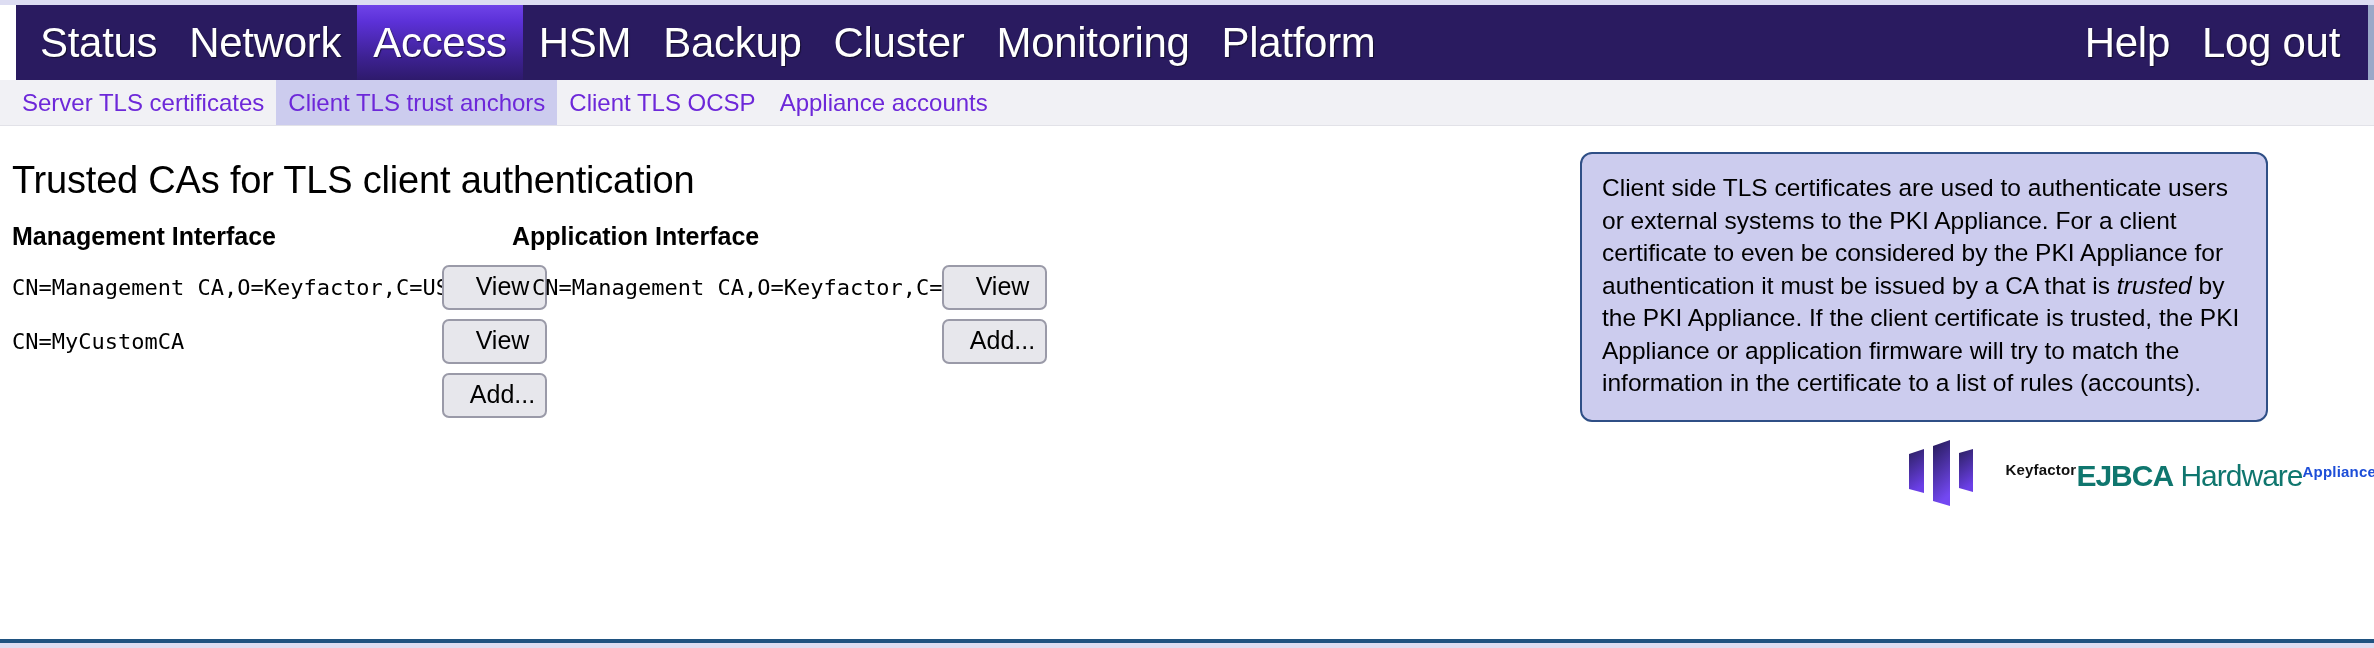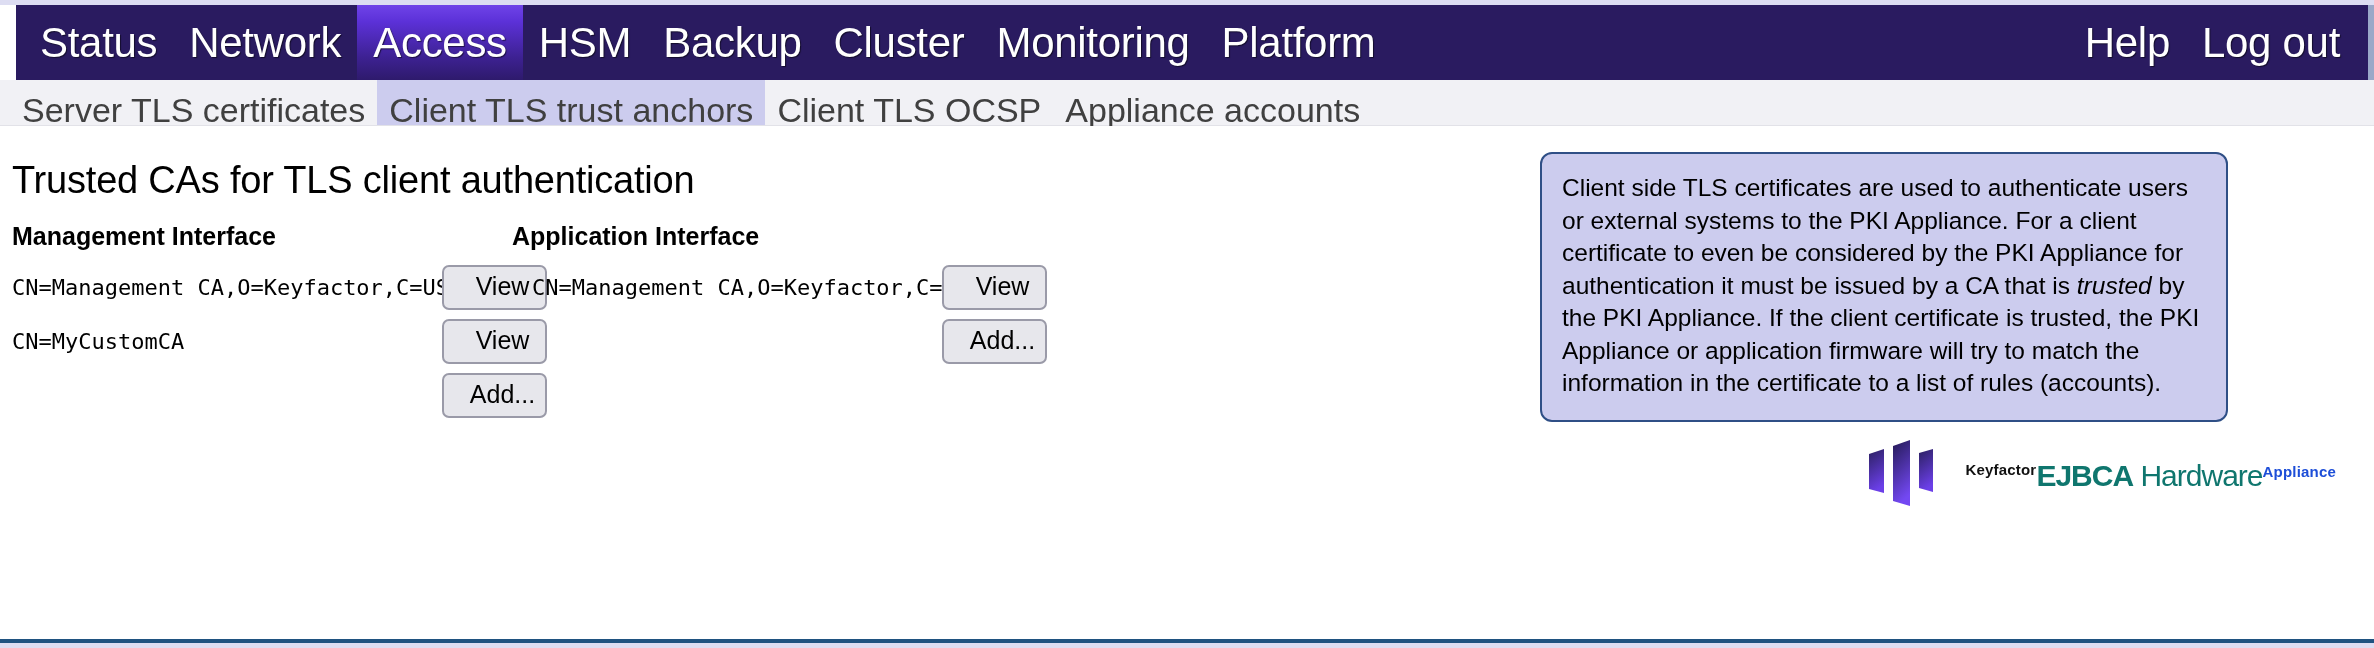--- a/index.html
+++ b/index.html
@@ -68,42 +68,43 @@
   
   .subnav {
     background: #f1f1f5;
     height: 45px;
     display: flex;
     align-items: stretch;
     padding-left: 10px;
     border-bottom: 1px solid #e2e2e8;
   }
   .subitem {
-    color: #404040;
-    font-size: 34px;
+    color: #6d28d9;
+    font-size: 24px;
     line-height: 45px;
-    padding: 8px 12px;
+    padding: 0 12px;
     white-space: nowrap;
     cursor: pointer;
   }
   .subitem.active {
     background: #ccccee;
   }
 
   
   .page {
     position: relative;
     padding: 0;
     height: 523px;
     background: #ffffff;
   }
 
   .content-wrap {
     display: flex;
     align-items: flex-start;
+    gap: 40px;
   }
 
   .left-col {
     width: 1540px;
     flex: 0 0 1540px;
     padding-left: 12px;
     box-sizing: border-box;
   }
 
   h1.page-title {

